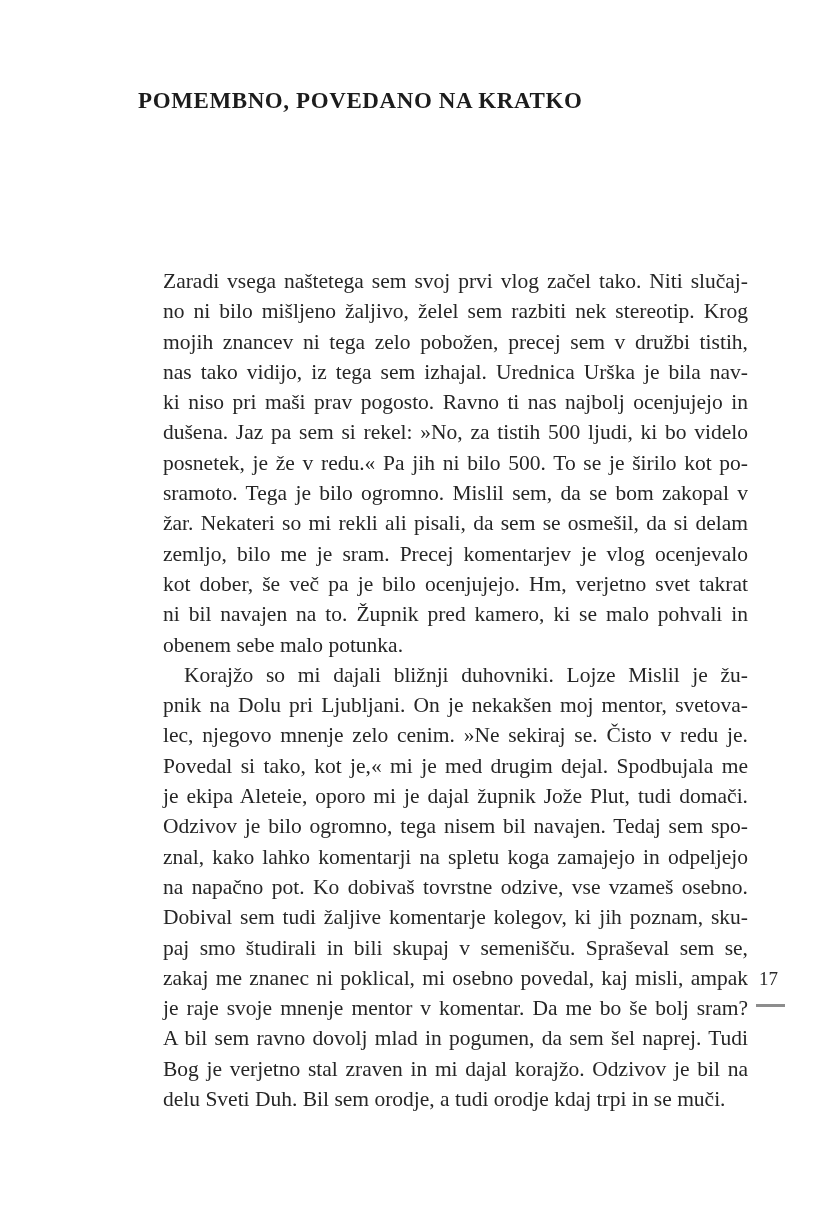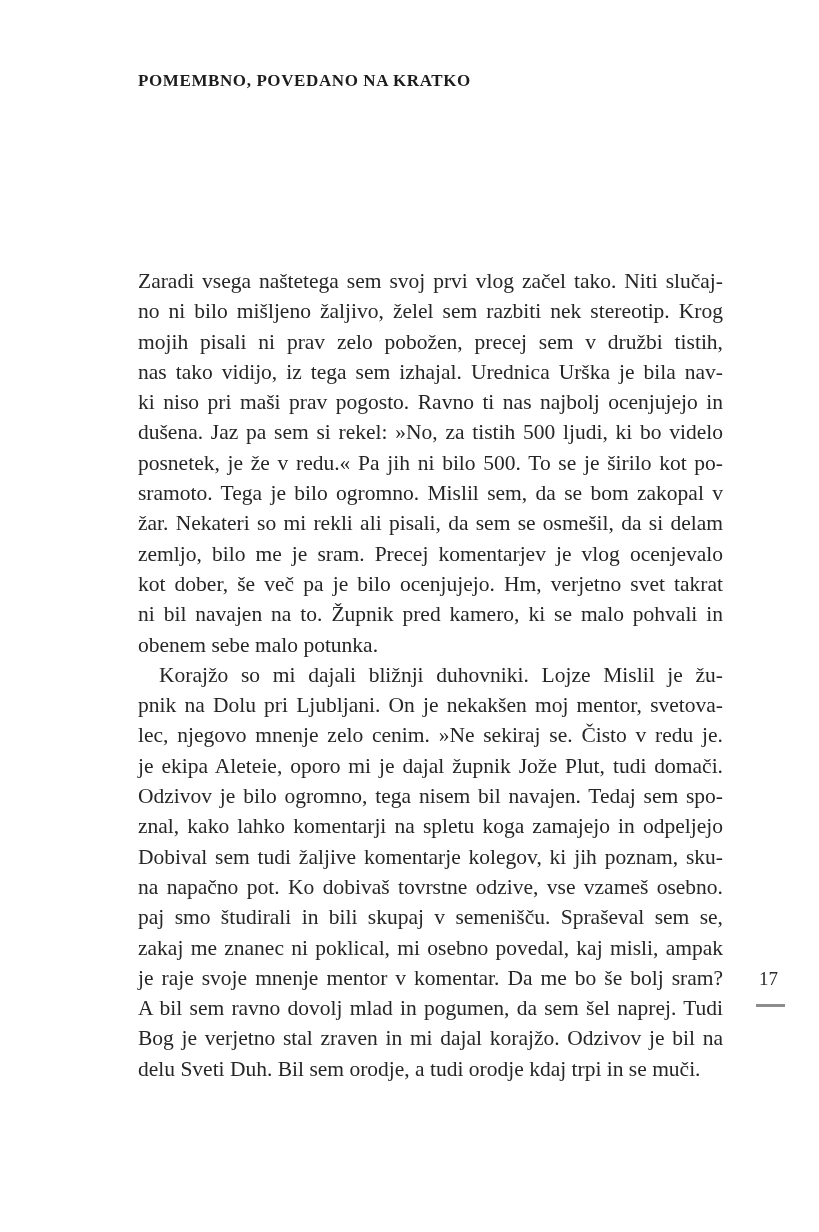--- a/index.html
+++ b/index.html
@@ -19,37 +19,37 @@
   .page {
     position: relative;
     width: 819px;
     height: 1232px;
     background: var(--bg);
     overflow: hidden;
   }
   .chapter-title {
     position: absolute;
     left: 138px;
-    top: 72px;
-    font-size: 17px;
+    top: 88px;
+    font-size: 23px;
     letter-spacing: 0.6px;
     color: var(--title);
     white-space: nowrap;
     line-height: 1.1;
   }
   .text-block {
     position: absolute;
     left: 138px;
     top: 266px;
     width: 585px;
     font-size: 21.5px;
     line-height: 30.3px;
     color: var(--text);
   }
-  .para { width: 100%; }
+  .para { width: 100%; margin-left: 25px; }
   .line {
     text-align: justify;
     text-align-last: justify;
     -moz-text-align-last: justify;
     white-space: normal;
   }
   .line.para-last {
     text-align-last: left;
     -moz-text-align-last: left;
   }
@@ -76,41 +76,42 @@
 <body>
 
 <div class="page">
 
   <h1 class="chapter-title">POMEMBNO, POVEDANO NA KRATKO</h1>
 
   <main class="text-block">
       <div class="para">
         <div class="line">Zaradi vsega naštetega sem svoj prvi vlog začel tako. Niti slučaj-</div>
         <div class="line">no ni bilo mišljeno žaljivo, želel sem razbiti nek stereotip. Krog</div>
-        <div class="line">mojih pisali ni prav zelo pobožen, precej sem v družbi tistih,</div>
+        <div class="line">mojih znancev ni tega zelo pobožen, precej sem v družbi tistih,</div>
         <div class="line">nas tako vidijo, iz tega sem izhajal. Urednica Urška je bila nav-</div>
         <div class="line">ki niso pri maši prav pogosto. Ravno ti nas najbolj ocenjujejo in</div>
         <div class="line">dušena. Jaz pa sem si rekel: »No, za tistih 500 ljudi, ki bo videlo</div>
         <div class="line">posnetek, je že v redu.« Pa jih ni bilo 500. To se je širilo kot po-</div>
         <div class="line">sramoto. Tega je bilo ogromno. Mislil sem, da se bom zakopal v</div>
         <div class="line">žar. Nekateri so mi rekli ali pisali, da sem se osmešil, da si delam</div>
         <div class="line">zemljo, bilo me je sram. Precej komentarjev je vlog ocenjevalo</div>
         <div class="line">kot dober, še več pa je bilo ocenjujejo. Hm, verjetno svet takrat</div>
         <div class="line">ni bil navajen na to. Župnik pred kamero, ki se malo pohvali in</div>
         <div class="line para-last">obenem sebe malo potunka.</div>
       </div>
       <div class="para indent">
         <div class="line">Korajžo so mi dajali bližnji duhovniki. Lojze Mislil je žu-</div>
         <div class="line">pnik na Dolu pri Ljubljani. On je nekakšen moj mentor, svetova-</div>
         <div class="line">lec, njegovo mnenje zelo cenim. »Ne sekiraj se. Čisto v redu je.</div>
+        <div class="line">Povedal si tako, kot je,« mi je med drugim dejal. Spodbujala me</div>
         <div class="line">je ekipa Aleteie, oporo mi je dajal župnik Jože Plut, tudi domači.</div>
         <div class="line">Odzivov je bilo ogromno, tega nisem bil navajen. Tedaj sem spo-</div>
         <div class="line">znal, kako lahko komentarji na spletu koga zamajejo in odpeljejo</div>
+        <div class="line">na napačno pot. Ko dobivaš tovrstne odzive, vse vzameš osebno.</div>
         <div class="line">Dobival sem tudi žaljive komentarje kolegov, ki jih poznam, sku-</div>
-        <div class="line">na napačno pot. Ko dobivaš tovrstne odzive, vse vzameš osebno.</div>
         <div class="line">paj smo študirali in bili skupaj v semenišču. Spraševal sem se,</div>
         <div class="line">zakaj me znanec ni poklical, mi osebno povedal, kaj misli, ampak</div>
         <div class="line">je raje svoje mnenje mentor v komentar. Da me bo še bolj sram?</div>
         <div class="line">A bil sem ravno dovolj mlad in pogumen, da sem šel naprej. Tudi</div>
         <div class="line">Bog je verjetno stal zraven in mi dajal korajžo. Odzivov je bil na</div>
         <div class="line para-last">delu Sveti Duh. Bil sem orodje, a tudi orodje kdaj trpi in se muči.</div>
       </div>
     </main>
 
   <div class="margin-rule"></div>

